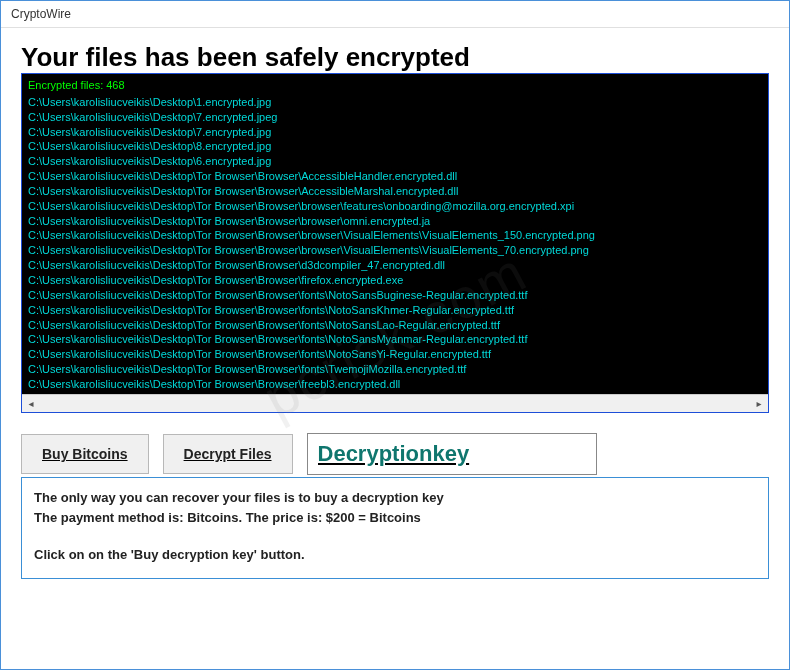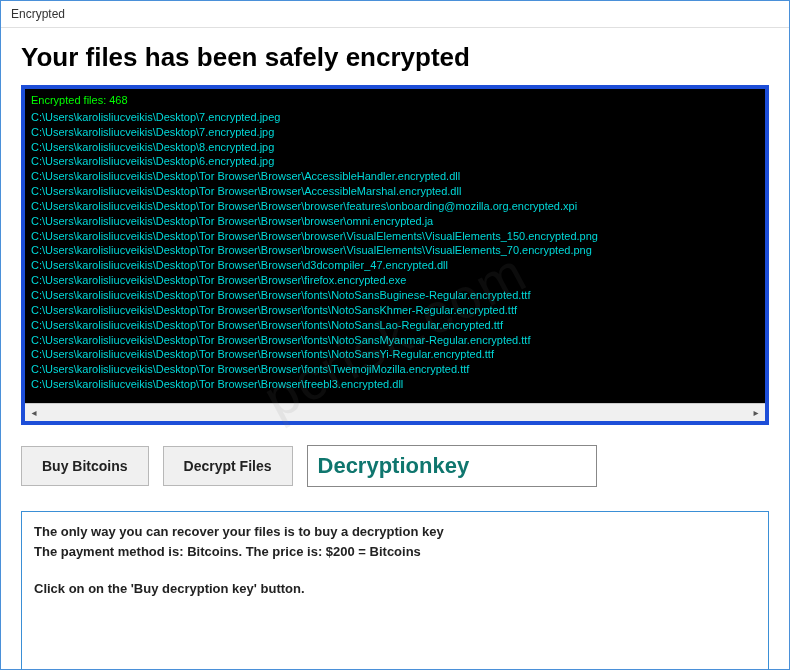--- a/index.html
+++ b/index.html
@@ -28,24 +28,23 @@
     .content {
       padding: 14px 20px 20px 20px;
       flex: 1;
       display: flex;
       flex-direction: column;
     }
     .main-heading {
       font-size: 26px;
       font-weight: bold;
       color: #000;
-      margin-bottom: 12px;
     }
     .console-wrap {
-      border: 4px solid #1d4ed8;
+      border: 1px solid #1d4ed8;
       background: #f0abfc;
       display: flex;
       flex-direction: column;
       height: 340px;
     }
     .console {
       background: #000;
       color: #00ff00;
       font-family: 'Segoe UI', Tahoma, sans-serif;
       font-size: 11px;
@@ -71,21 +70,22 @@
       justify-content: center;
       font-size: 10px;
       color: #555;
     }
     .hscroll .track { flex: 1; height: 18px; }
     .button-row {
       display: flex;
       align-items: center;
       gap: 14px;
       margin-top: 20px;
-      margin-bottom: 24px;
+      margin-bottom: 2px;
+      text-decoration: underline;
     }
     .btn {
       background: #f0f0f0;
       border: 1px solid #b8b8b8;
       padding: 11px 20px;
       font-size: 14px;
       font-weight: bold;
       color: #222;
       cursor: pointer;
       font-family: inherit;
@@ -101,51 +101,52 @@
       width: 290px;
       height: 42px;
     }
     .info-box {
       border: 1px solid #3a8fd6;
       padding: 10px 12px;
       font-size: 13px;
       font-weight: bold;
       color: #222;
       line-height: 1.5;
-      height: 166px;
+      height: 102px;
     }
     .info-box .spacer { height: 18px; }
     .watermark {
       position: absolute;
       top: 50%;
       left: 50%;
       transform: translate(-50%, -50%) rotate(-28deg);
       font-size: 56px;
       color: rgba(120,120,120,0.10);
       font-weight: 300;
       pointer-events: none;
       letter-spacing: 2px;
       font-family: Arial, sans-serif;
     }
   </style>
 </head>
 <body>
 
 <div class="window">
   <div class="titlebar">
-    <span>Encrypted</span>
+    <span>CryptoWire</span>
   </div>
 
   <div class="content">
     <h1 class="main-heading">Your files has been safely encrypted</h1>
 
     <div class="console-wrap">
       <div class="console">
         <div class="count">Encrypted files: 468</div>
         <div id="lines">
+            <div class="line">C:\Users\karolisliucveikis\Desktop\1.encrypted.jpg</div>
             <div class="line">C:\Users\karolisliucveikis\Desktop\7.encrypted.jpeg</div>
             <div class="line">C:\Users\karolisliucveikis\Desktop\7.encrypted.jpg</div>
             <div class="line">C:\Users\karolisliucveikis\Desktop\8.encrypted.jpg</div>
             <div class="line">C:\Users\karolisliucveikis\Desktop\6.encrypted.jpg</div>
             <div class="line">C:\Users\karolisliucveikis\Desktop\Tor Browser\Browser\AccessibleHandler.encrypted.dll</div>
             <div class="line">C:\Users\karolisliucveikis\Desktop\Tor Browser\Browser\AccessibleMarshal.encrypted.dll</div>
             <div class="line">C:\Users\karolisliucveikis\Desktop\Tor Browser\Browser\browser\features\onboarding@mozilla.org.encrypted.xpi</div>
             <div class="line">C:\Users\karolisliucveikis\Desktop\Tor Browser\Browser\browser\omni.encrypted.ja</div>
             <div class="line">C:\Users\karolisliucveikis\Desktop\Tor Browser\Browser\browser\VisualElements\VisualElements_150.encrypted.png</div>
             <div class="line">C:\Users\karolisliucveikis\Desktop\Tor Browser\Browser\browser\VisualElements\VisualElements_70.encrypted.png</div>

